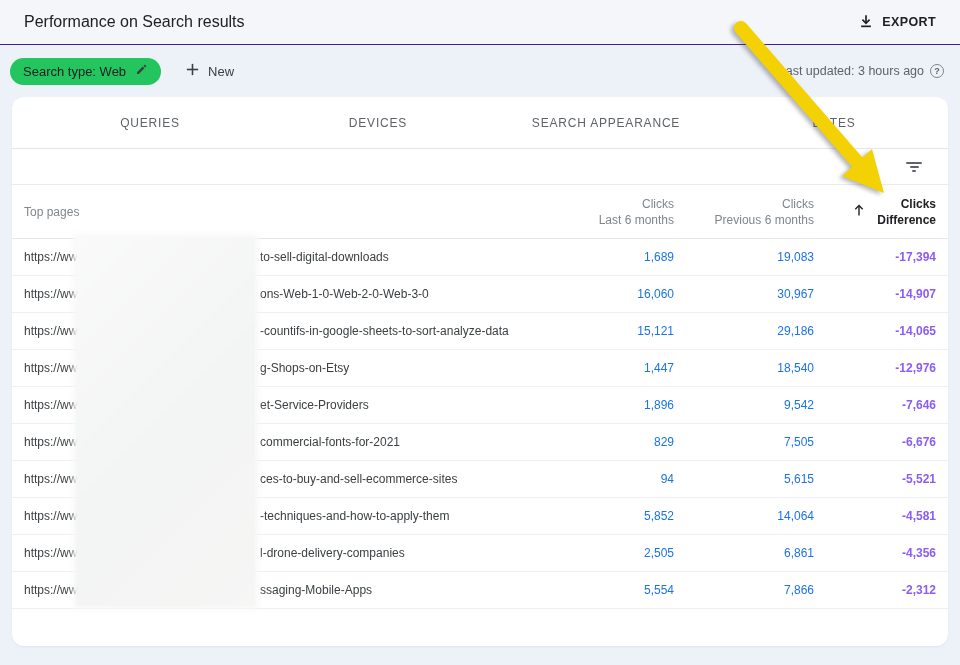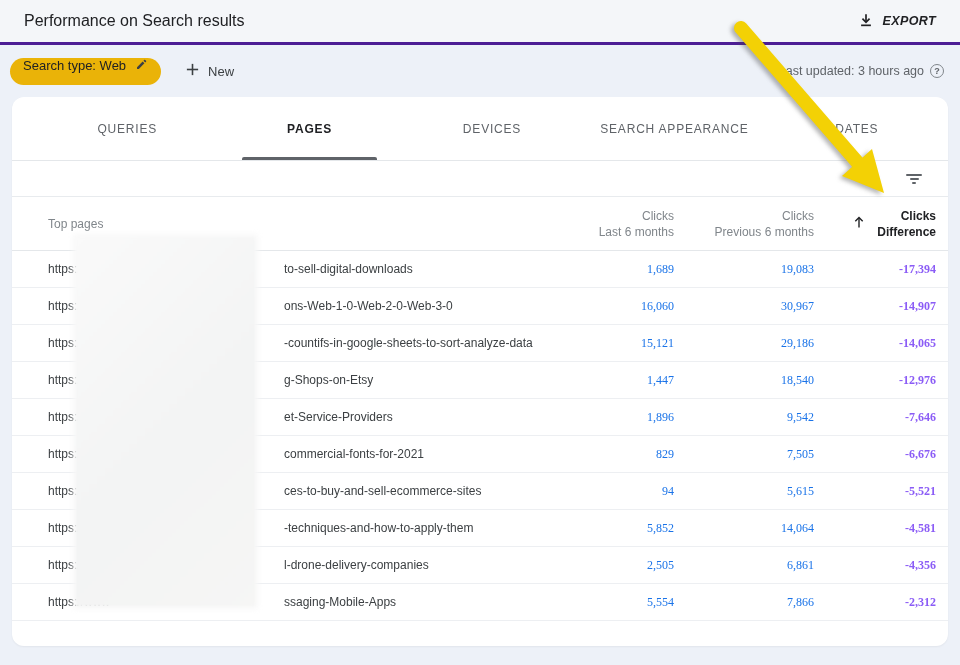--- a/index.html
+++ b/index.html
@@ -1,59 +1,59 @@
 <!DOCTYPE html>
 <html><head>
 <meta charset="utf-8">
 <style>
   * { margin:0; padding:0; box-sizing:border-box; }
   html,body { width:960px; height:665px; overflow:hidden;
     font-family:"Liberation Sans", sans-serif; background:#edf1f8; color:#202124; }
-  .titlebar { height:45px; background:#f4f6f9; border-bottom:3px solid #4c1d95;
+  .titlebar { height:45px; background:#f4f6f9; border-bottom:1px solid #4c1d95;
     display:flex; align-items:center; justify-content:space-between; padding:0 18px 0 24px; }
   .page-title { font-size:16px; color:#202124; }
   .export-btn { display:flex; align-items:center; gap:8px; font-size:12.5px; font-weight:700;
-    letter-spacing:.4px; color:#202124; cursor:pointer; padding:4px 6px;font-style:italic; }
+    letter-spacing:.4px; color:#202124; cursor:pointer; padding:4px 6px; }
   .filterbar { height:52px; background:#edf1f8; display:flex; align-items:center;
     justify-content:space-between; padding:0 16px 0 10px; }
   .chips { display:flex; align-items:center; gap:10px; }
-  .chip { height:27px; background:#eab308; border-radius:14px; display:flex; 
+  .chip { height:27px; background:#22c55e; border-radius:14px; display:flex; align-items:center;
     gap:9px; padding:0 13px; font-size:13px; color:#202124; cursor:pointer; }
   .new-btn { display:flex; align-items:center; gap:8px; font-size:13px; font-weight:500;
     color:#3c4043; margin-left:14px; cursor:pointer; }
   .last-updated { display:flex; align-items:center; gap:6px; font-size:12.5px; color:#5f6368; }
   .help-icon { width:14px; height:14px; border:1.2px solid #80868b; border-radius:50%;
     font-size:9px; font-weight:700; color:#5f6368; display:flex; align-items:center; justify-content:center; }
 
   .card { position:absolute; left:12px; top:97px; width:936px; height:549px; background:#fff;
     border-radius:12px; box-shadow:0 1px 2px rgba(0,0,0,.05); display:flex; flex-direction:column; }
-  .tabs { height:64px; display:flex; border-bottom:1px solid #e4e7ea;padding-left:24px; }
+  .tabs { height:52px; display:flex; border-bottom:1px solid #e4e7ea;padding-left:24px; }
   .tab { flex:1; display:flex; align-items:center; justify-content:center; position:relative;
     font-size:12px; letter-spacing:.8px; color:#5f6368; cursor:pointer; }
   .tab.active { color:#202124; font-weight:700; }
   .tab.active::after { content:""; position:absolute; bottom:0; left:13%; right:13%;
     height:3px; background:#5f6368; border-radius:2px 2px 0 0; }
   .toolbar-row { height:36px; border-bottom:1px solid #e8ebee; display:flex; align-items:center;
     justify-content:flex-end; padding-right:22px; }
   .filter-icon { display:flex; flex-direction:column; align-items:center; gap:2px; cursor:pointer; padding:4px; }
   .filter-icon i { display:block; height:2px; background:#5f6368; border-radius:1px; }
   .filter-icon i:nth-child(1){ width:16px; } .filter-icon i:nth-child(2){ width:9px; }
   .filter-icon i:nth-child(3){ width:4px; }
 
-  .grid { display:grid; grid-template-columns:1fr 110px 140px 122px; padding:0 12px 0 36px; align-items:center; }
+  .grid { display:grid; grid-template-columns:1fr 110px 140px 122px; padding:0 12px 0 12px; align-items:center; }
   .thead { height:54px; border-bottom:1px solid #e4e7ea; font-size:12px; color:#80868b; }
   .thead .num-h { text-align:right; line-height:16px; }
   .col-diff-h { display:flex; align-items:center; justify-content:flex-end; gap:12px;
     color:#202124; font-weight:700; cursor:pointer; }
   .col-diff-h .two-line { text-align:right; line-height:16px; }
   .rows { }
   .row { height:37px; border-bottom:1px solid #edeff2; font-size:12px; color:#3c4043; }
   .url-cell { position:relative; white-space:nowrap; overflow:hidden; }
   .url-suffix { position:absolute; left:236px; top:50%; transform:translateY(-50%); }
-  .num { text-align:right; color:#1a73e8;font-family:Liberation Serif, serif; }
+  .num { text-align:right; color:#1a73e8; }
   .num.diff { color:#8b5cf6; font-weight:700; }
 
   .tfoot { flex:1; display:flex; align-items:center; justify-content:flex-end; padding-right:16px;
     font-size:12px; color:#5f6368; }
   .rpp-value { display:flex; align-items:center; gap:11px; margin:0 28px 0 13px; color:#3c4043; cursor:pointer; }
   .caret-down { width:0; height:0; border-left:5px solid transparent; border-right:5px solid transparent;
     border-top:5px solid #5f6368; }
   .range { color:#3c4043; margin-right:26px; }
   .pg-btn { width:26px; height:26px; display:flex; align-items:center; justify-content:center; cursor:pointer; }
   .pg-btn.disabled { cursor:default; }
@@ -104,23 +104,20 @@
     <span>Last updated: 3 hours ago</span>
     <span class="help-icon">?</span>
   </div>
 </div>
 
 <div class="card">
   <div class="tabs">
       <div class="tab">
         <span class="tab-label">QUERIES</span>
       </div>
-      <div class="tab active">
-        <span class="tab-label">PAGES</span>
-      </div>
       <div class="tab">
         <span class="tab-label">DEVICES</span>
       </div>
       <div class="tab">
         <span class="tab-label">SEARCH APPEARANCE</span>
       </div>
       <div class="tab">
         <span class="tab-label">DATES</span>
       </div>
     </div>

